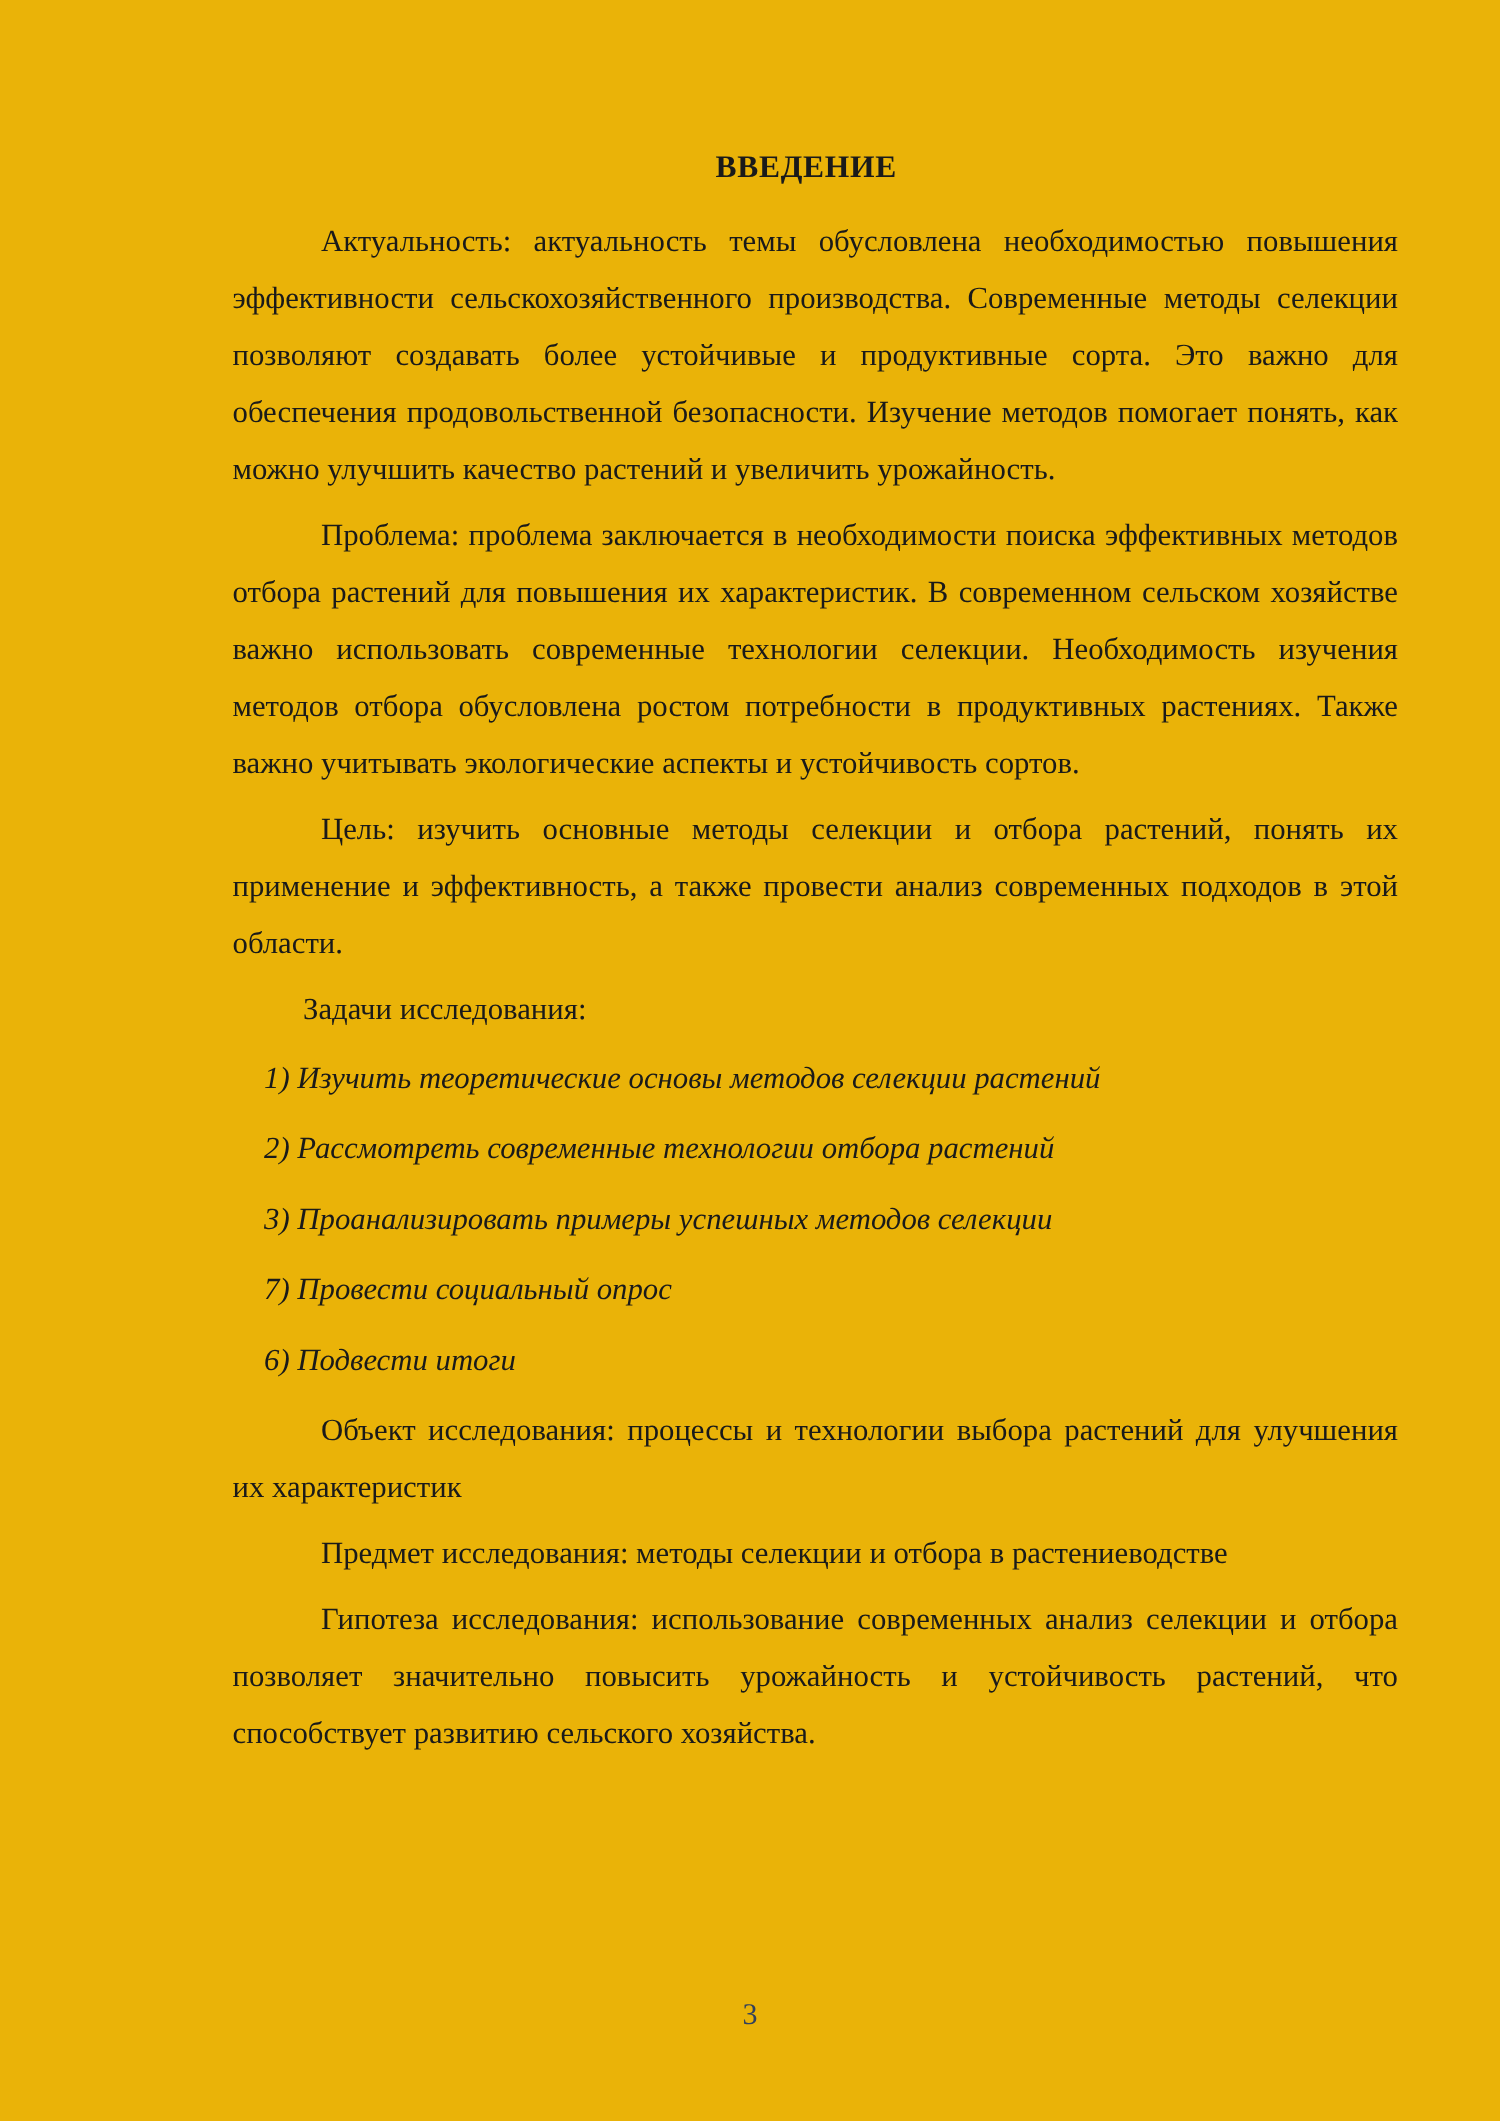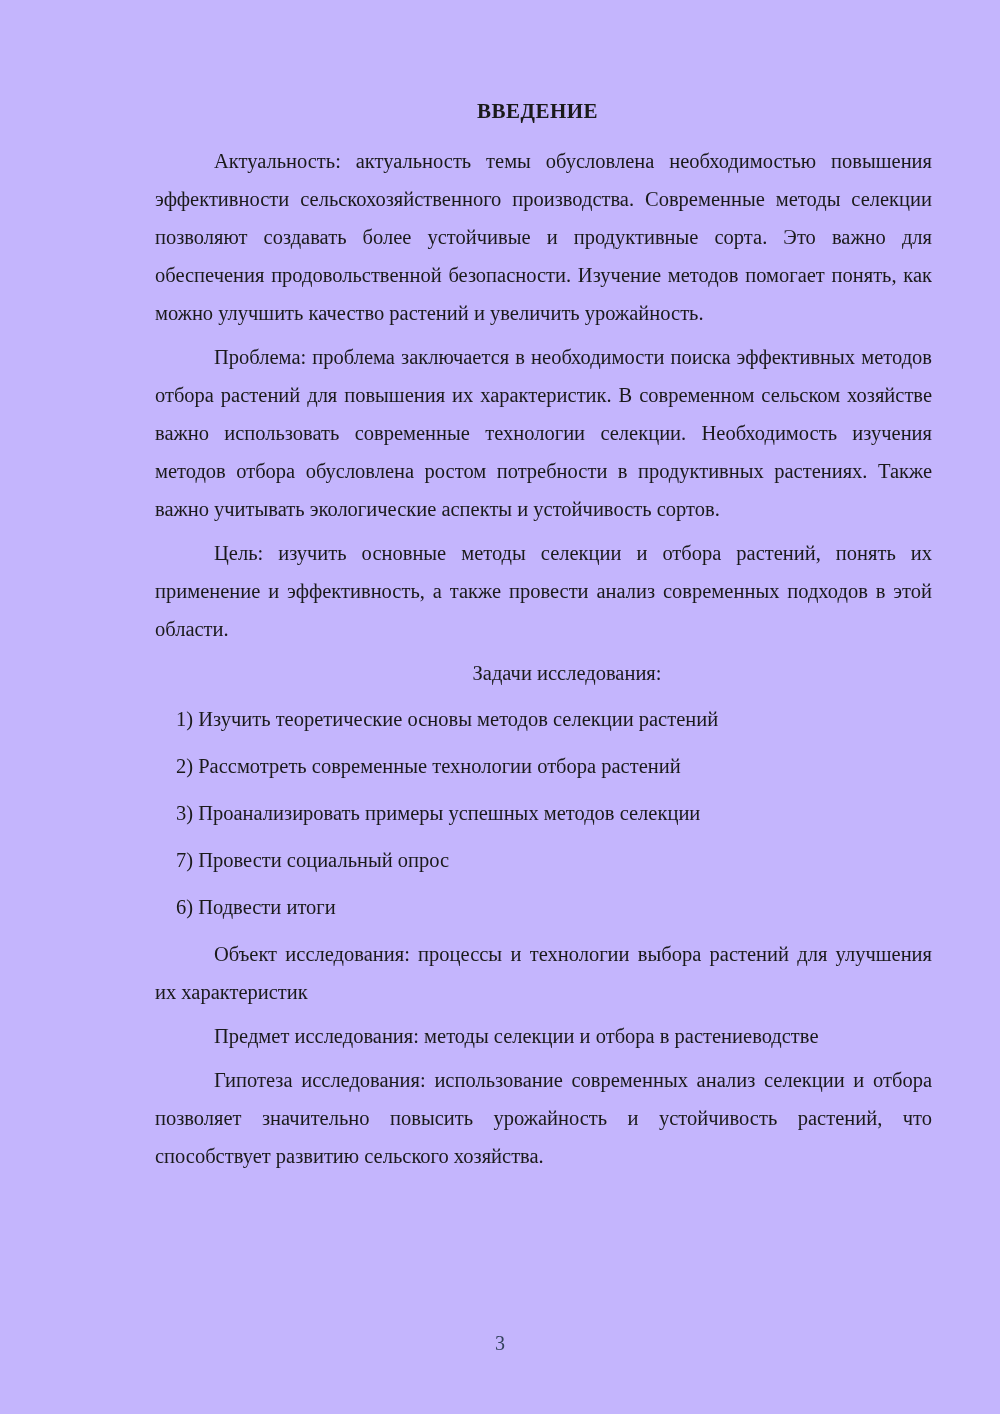--- a/index.html
+++ b/index.html
@@ -5,21 +5,21 @@
   html, body {
     margin: 0;
     padding: 0;
     background: #ffffff;
   }
   .page {
     position: relative;
     width: 1000px;
     height: 1414px;
     margin: 0 auto;
-    background: #c4b5fd;
+    background: #eab308;
     box-sizing: border-box;
     padding: 92px 68px 0 143px;
     font-family: "Liberation Serif", "DejaVu Serif", serif;
     color: #1a1a1a;
     font-size: 20.5px;
     line-height: 38px;
   }
   .doc-title {
     margin: 0 0 12px 0;
     text-align: center;
@@ -28,27 +28,28 @@
     letter-spacing: 0.5px;
     line-height: 38px;
   }
   .para {
     margin: 0 0 6px 12px;
     text-align: justify;
     text-indent: 59px;
   }
   .task-heading {
     margin: 0 0 8px 0;
-    text-align: center;
+    text-align: left;
     text-indent: 59px;
   }
   .task-item {
     margin: 0 0 9px 0;
     padding-left: 33px;
     text-align: left;
+    font-style: italic;
   }
   .page-number {
     position: absolute;
     left: 0;
     bottom: 52px;
     width: 100%;
     text-align: center;
     font-size: 20px;
     color: #33415c;
   }

